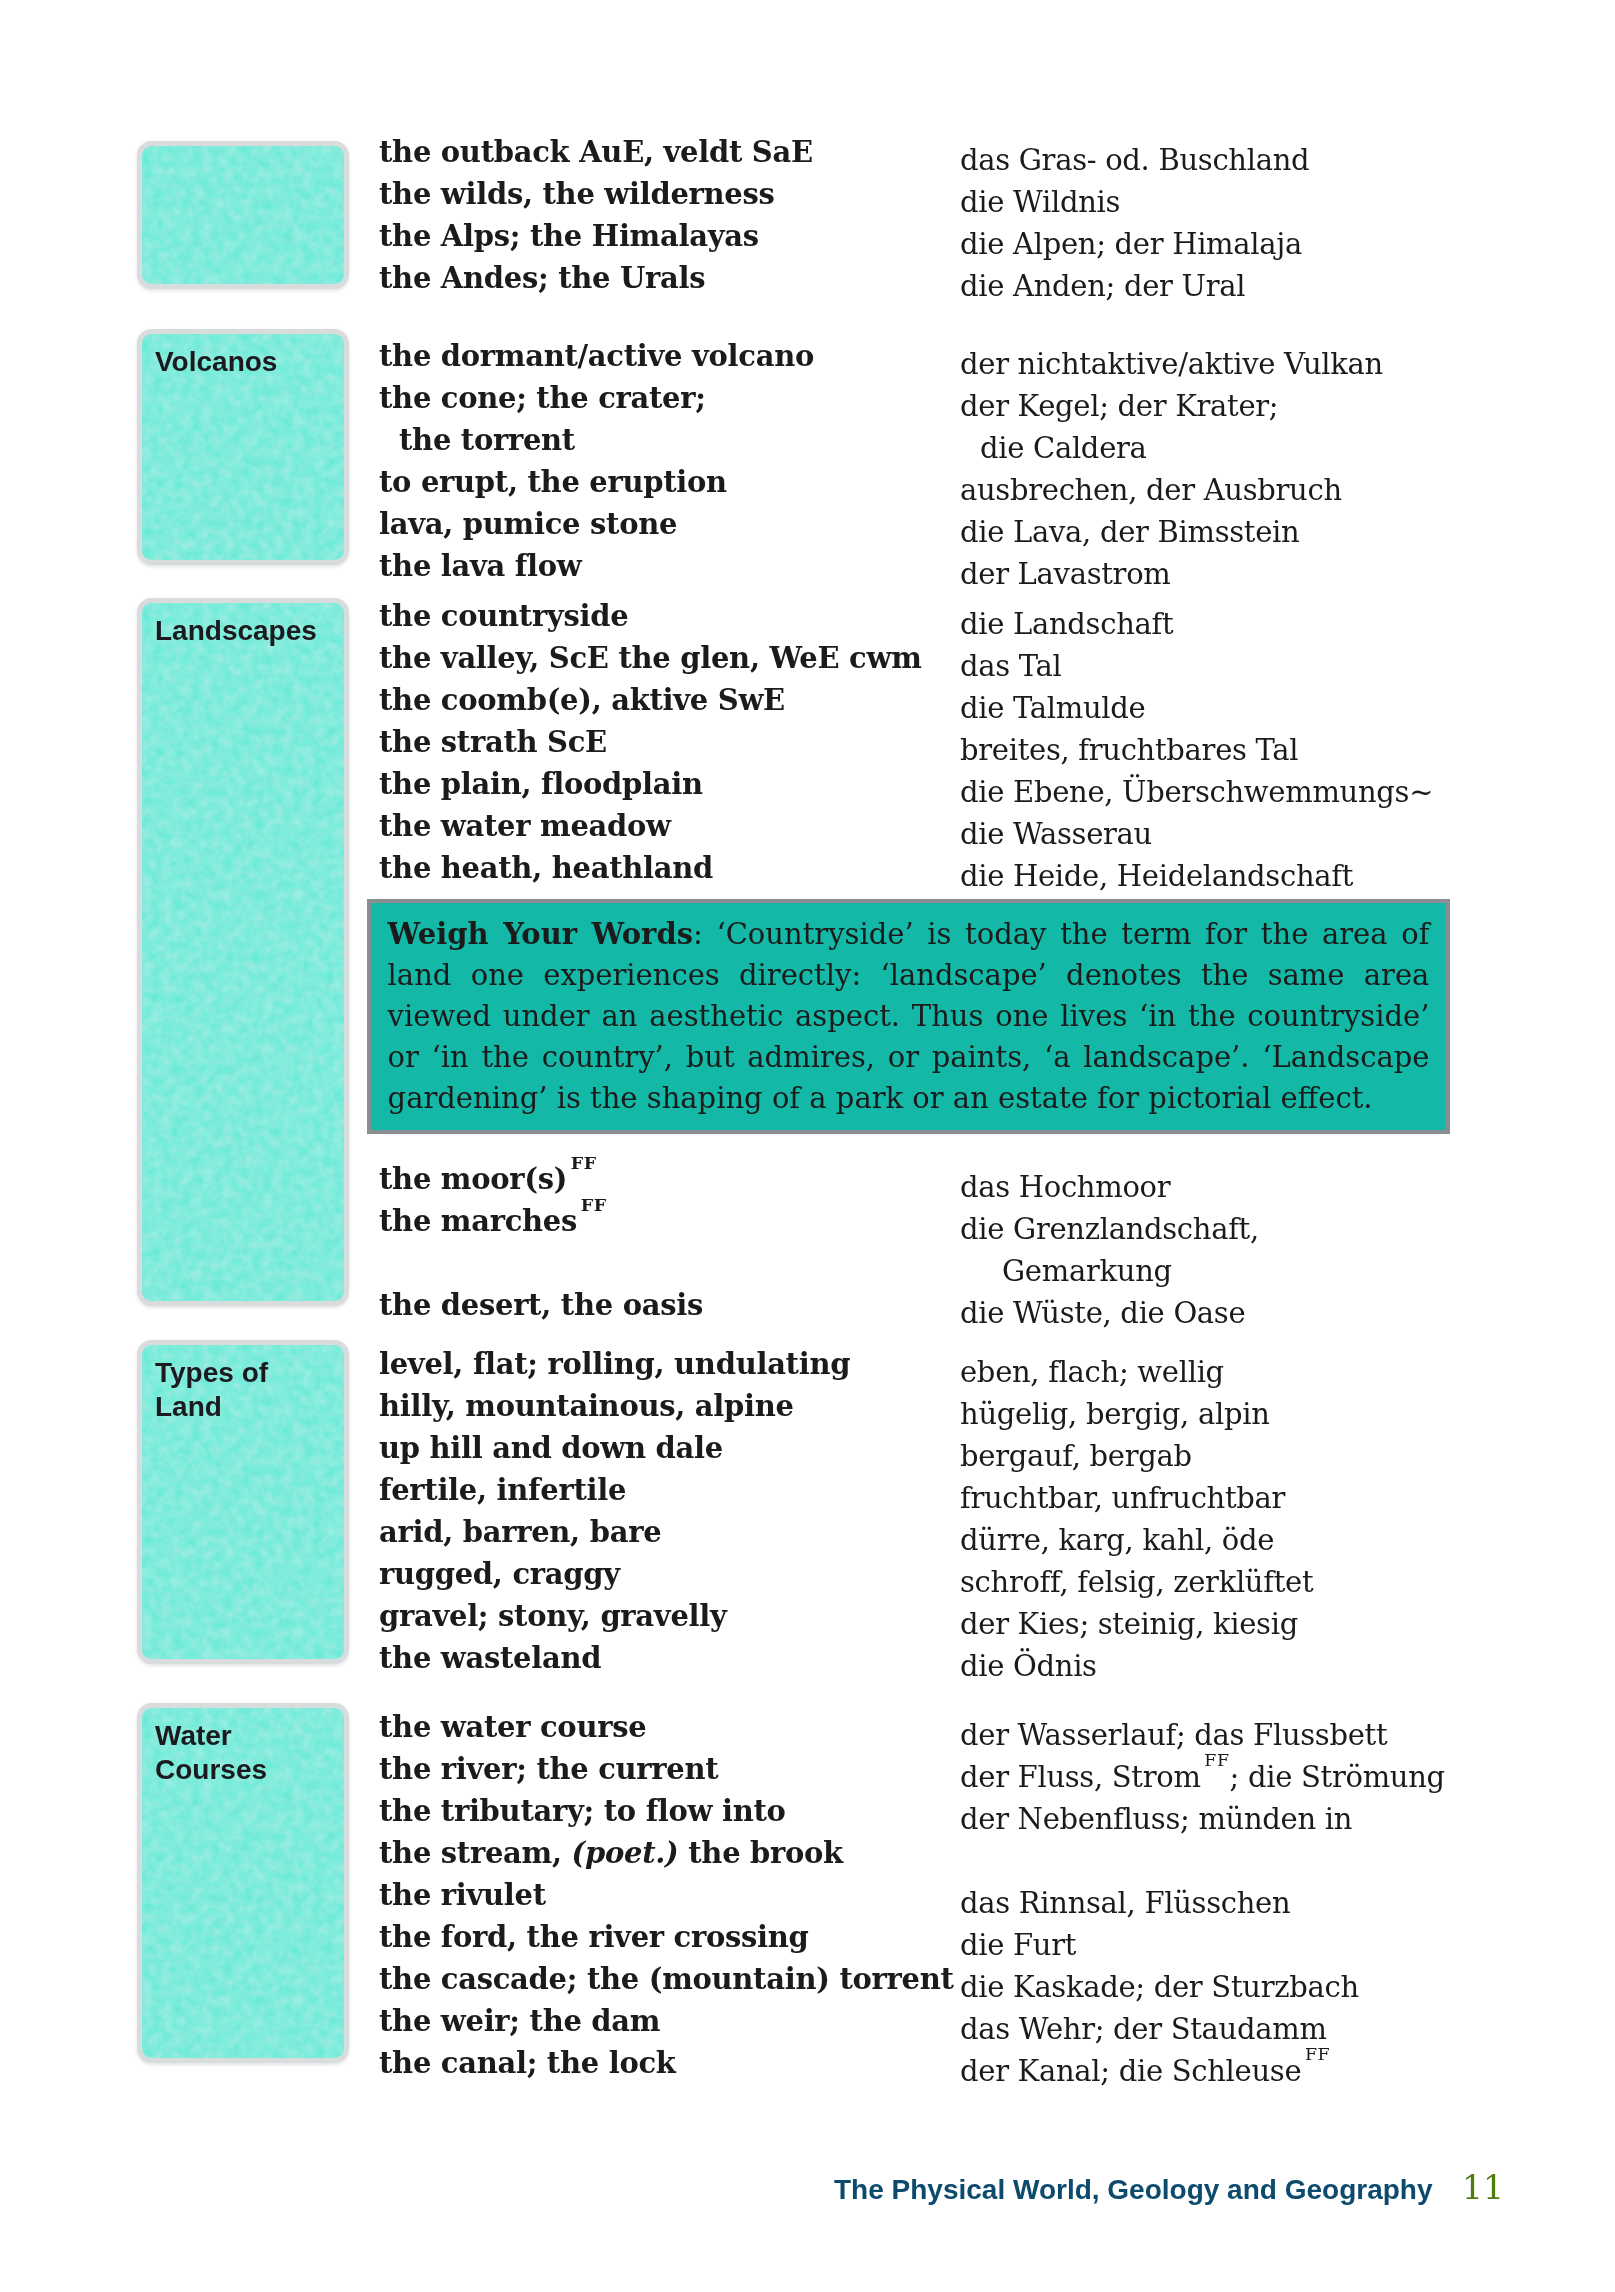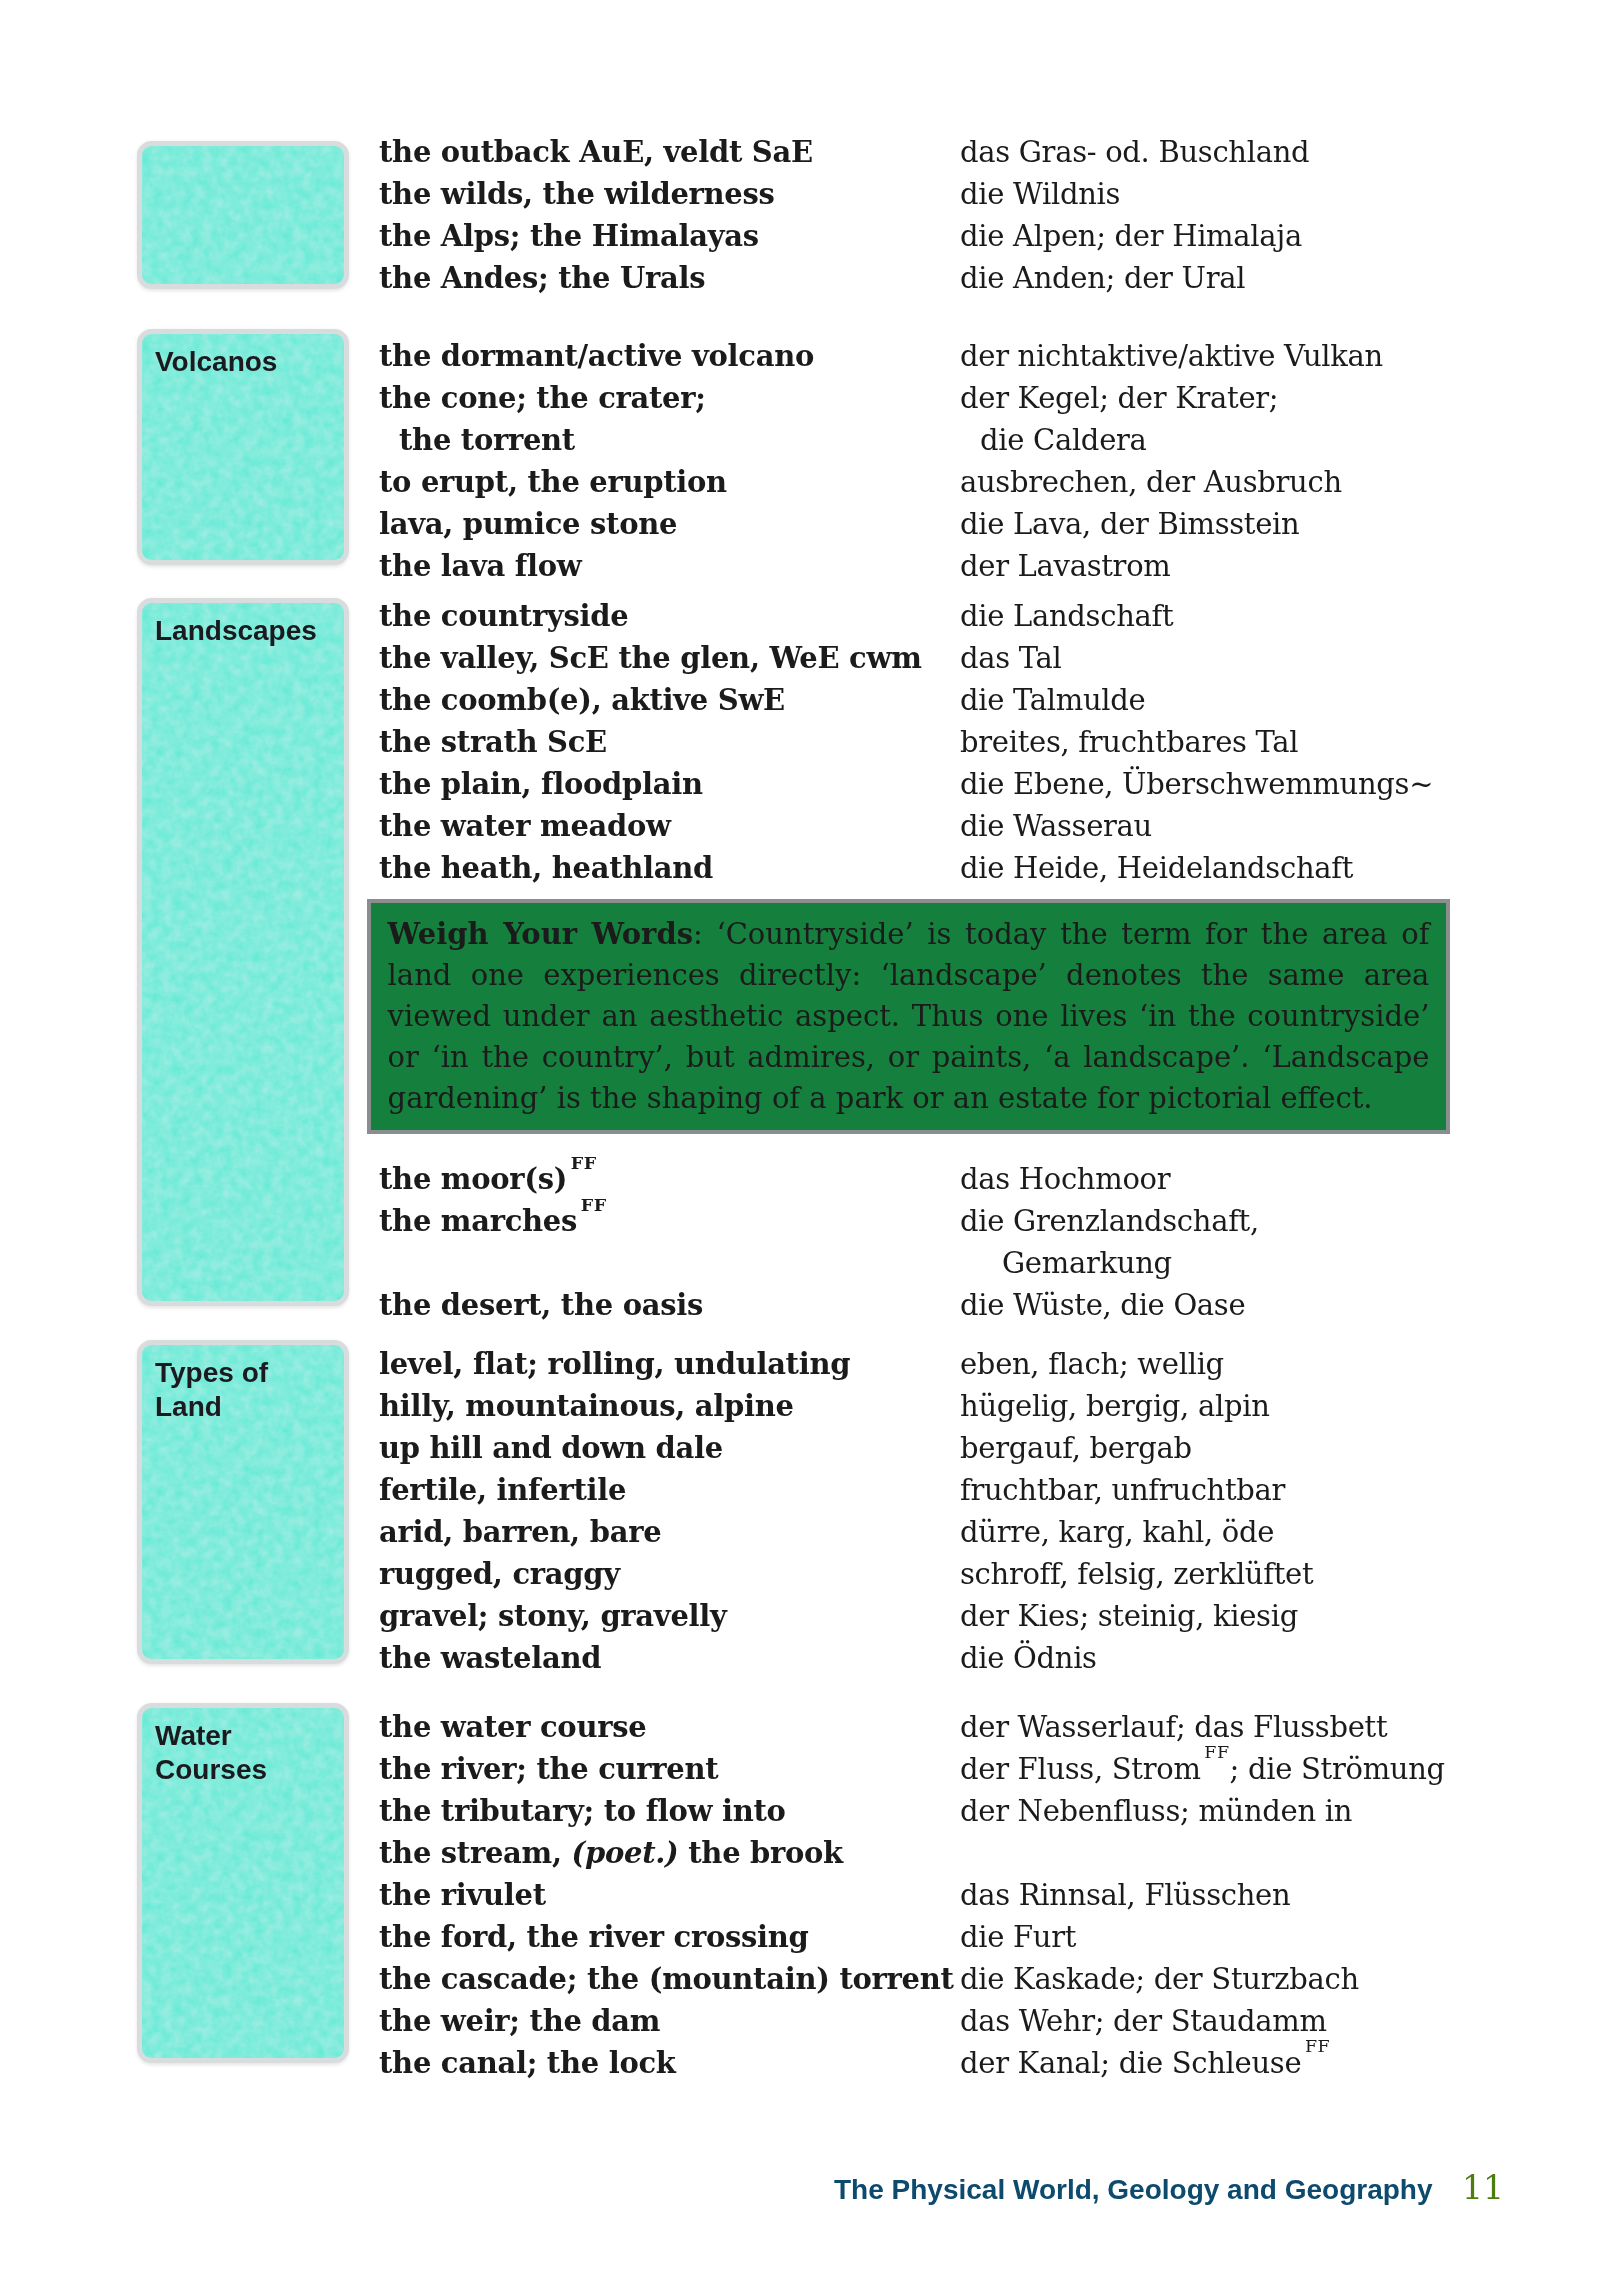--- a/index.html
+++ b/index.html
@@ -6,26 +6,26 @@
   html,body{margin:0;padding:0;background:#ffffff;}
   .page{position:relative;width:1615px;height:2293px;background:#ffffff;overflow:hidden;color:#1b1b1b;}
   .sec{position:absolute;left:137px;width:1312px;}
   .lbox{position:absolute;left:0;width:212px;box-sizing:border-box;background:#5eead4;border:5.5px solid #d9dcdd;border-radius:14.8px;box-shadow:0 1.8px 3.7px rgba(0,0,0,0.10);}
   .tex{position:absolute;top:0;left:0;width:100%;height:100%;border-radius:9.2px;opacity:.55;pointer-events:none;}
   .lbl{position:relative;display:block;padding:11px 9.2px 0 13px;max-width:166px;
        font-family:"Liberation Sans",sans-serif;font-weight:bold;font-size:28px;line-height:34px;color:#1a1a1f;}
   .rows{position:absolute;left:242px;width:1071px;}
   .row{display:flex;height:42px;line-height:42px;font-size:29px;font-family:"DejaVu Serif",serif;letter-spacing:-0.3px;}
   .en{width:581px;flex:none;white-space:nowrap;font-weight:bold;}
-  .de{flex:1;white-space:nowrap;}
+  .de{flex:1;white-space:nowrap;margin-top:8px;}
   .ind1{padding-left:20px;box-sizing:border-box;}
   .ind2{padding-left:42px;box-sizing:border-box;}
   sup.ff{font-size:17.5px;line-height:0;position:relative;top:-10px;margin-left:3.7px;letter-spacing:0.5px;}
   .it{font-style:italic;}
-  .note{box-sizing:border-box;margin:10px 0 24px -12px;width:1083px;border:4.6px solid #8b8e90;background:#15803d;
+  .note{box-sizing:border-box;margin:10px 0 24px -12px;width:1083px;border:4.6px solid #8b8e90;background:#14b8a6;
         padding:11px 16.6px;text-align:justify;font-size:29px;line-height:41px;white-space:normal;
         font-family:"DejaVu Serif",serif;color:#1b1b1b;}
   .note b{font-weight:bold;}
   .footer{position:absolute;top:2168px;right:111px;display:flex;align-items:baseline;gap:29.5px;}
   .ftitle{font-family:"Liberation Sans",sans-serif;font-weight:bold;font-size:28px;color:#0c4a6e;}
   .fnum{font-family:"DejaVu Serif",serif;font-size:33px;color:#4d7c0f;}
 </style>
 </head>
 <body>
 

